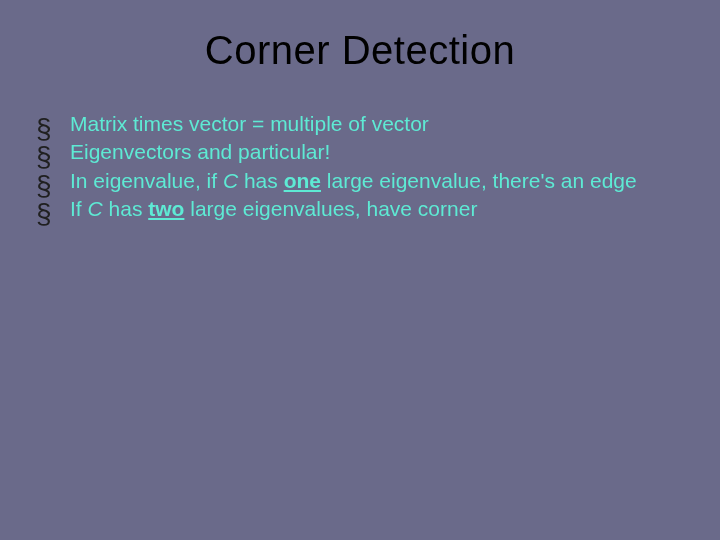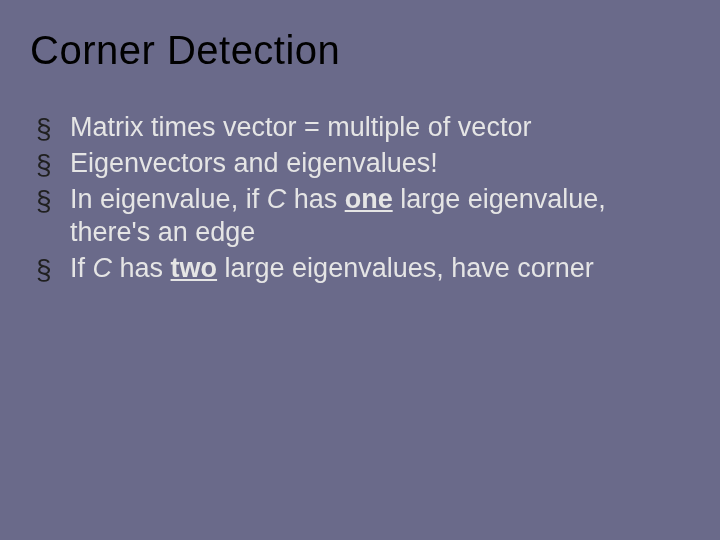--- a/index.html
+++ b/index.html
@@ -16,30 +16,31 @@
   }
   .slide {
     width: 100%;
     height: 100%;
     padding: 28px 30px 30px 30px;
   }
   .title {
     color: #000;
     font-size: 40px;
     font-weight: 400;
+    text-align: center;
     margin-bottom: 38px;
     letter-spacing: 0.5px;
   }
   .bullets {
     list-style: none;
     padding-left: 6px;
   }
   .bullets li {
-    color: #e5e5e5;
-    font-size: 27px;
+    color: #5eead4;
+    font-size: 21px;
     line-height: 1.25;
     margin-bottom: 2px;
     padding-left: 34px;
     position: relative;
   }
   .bullets li::before {
     content: "§";
     position: absolute;
     left: 0;
     top: 0;
@@ -57,21 +58,21 @@
 </head>
 <body>
 
 <div class="slide">
   <h1 class="title">Corner Detection</h1>
   <ul class="bullets">
     <li>
       <span>Matrix times vector = multiple of vector</span>
     </li>
     <li>
-      <span>Eigenvectors and eigenvalues!</span>
+      <span>Eigenvectors and particular!</span>
     </li>
     <li>
       <span>In eigenvalue, if </span><span class="italic">C</span><span> has </span><span class="bold">one</span><span> large eigenvalue, there's an edge</span>
     </li>
     <li>
       <span>If </span><span class="italic">C</span><span> has </span><span class="bold">two</span><span> large eigenvalues, have corner</span>
     </li>
   </ul>
 </div>
 

